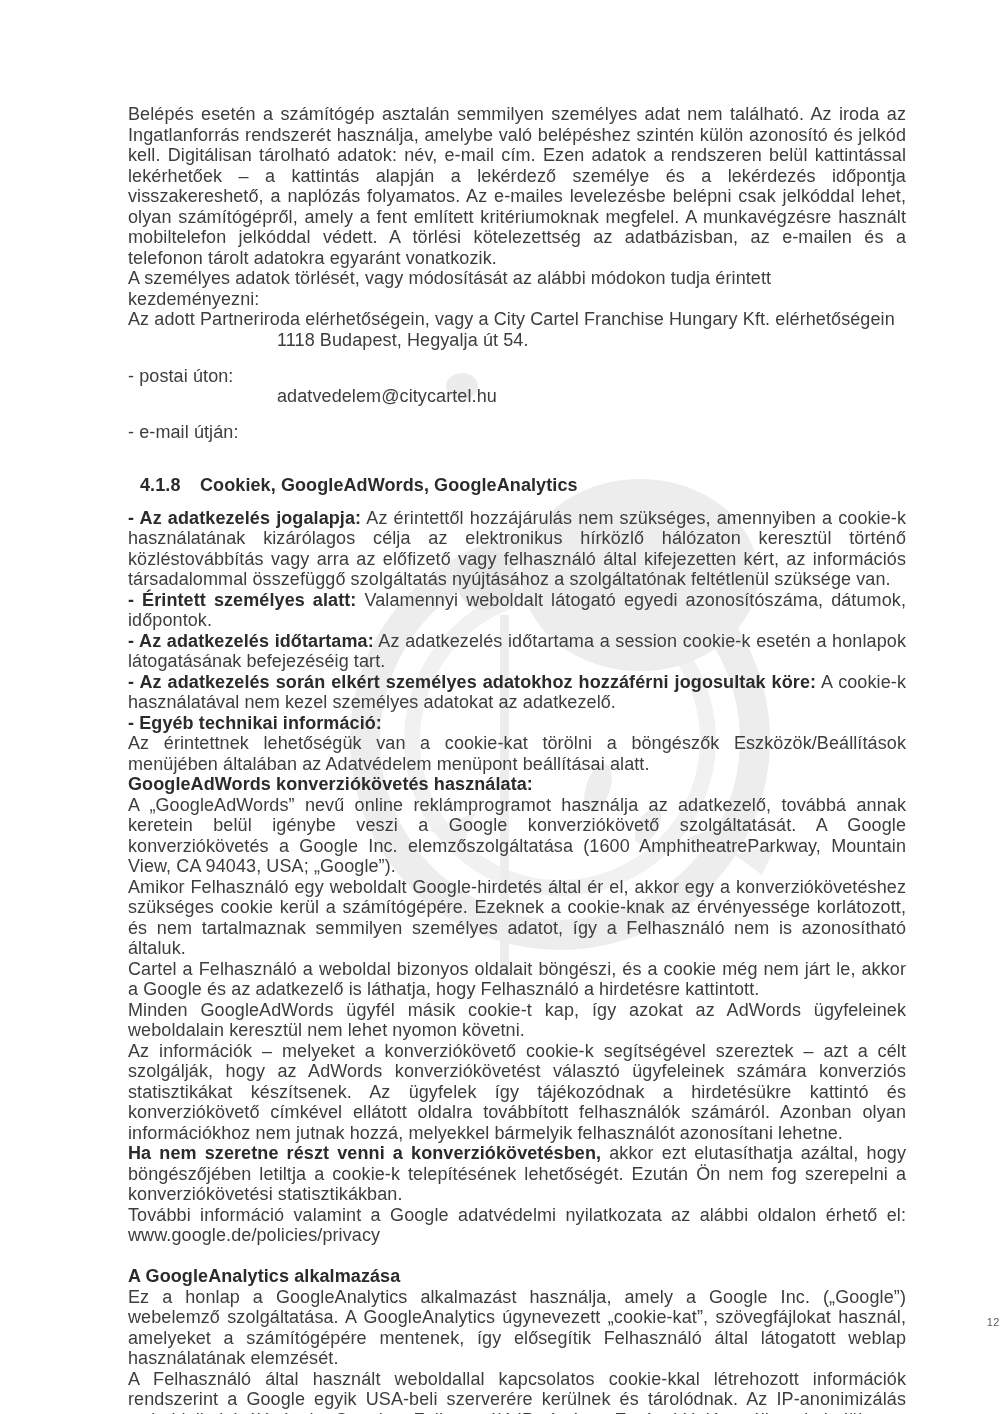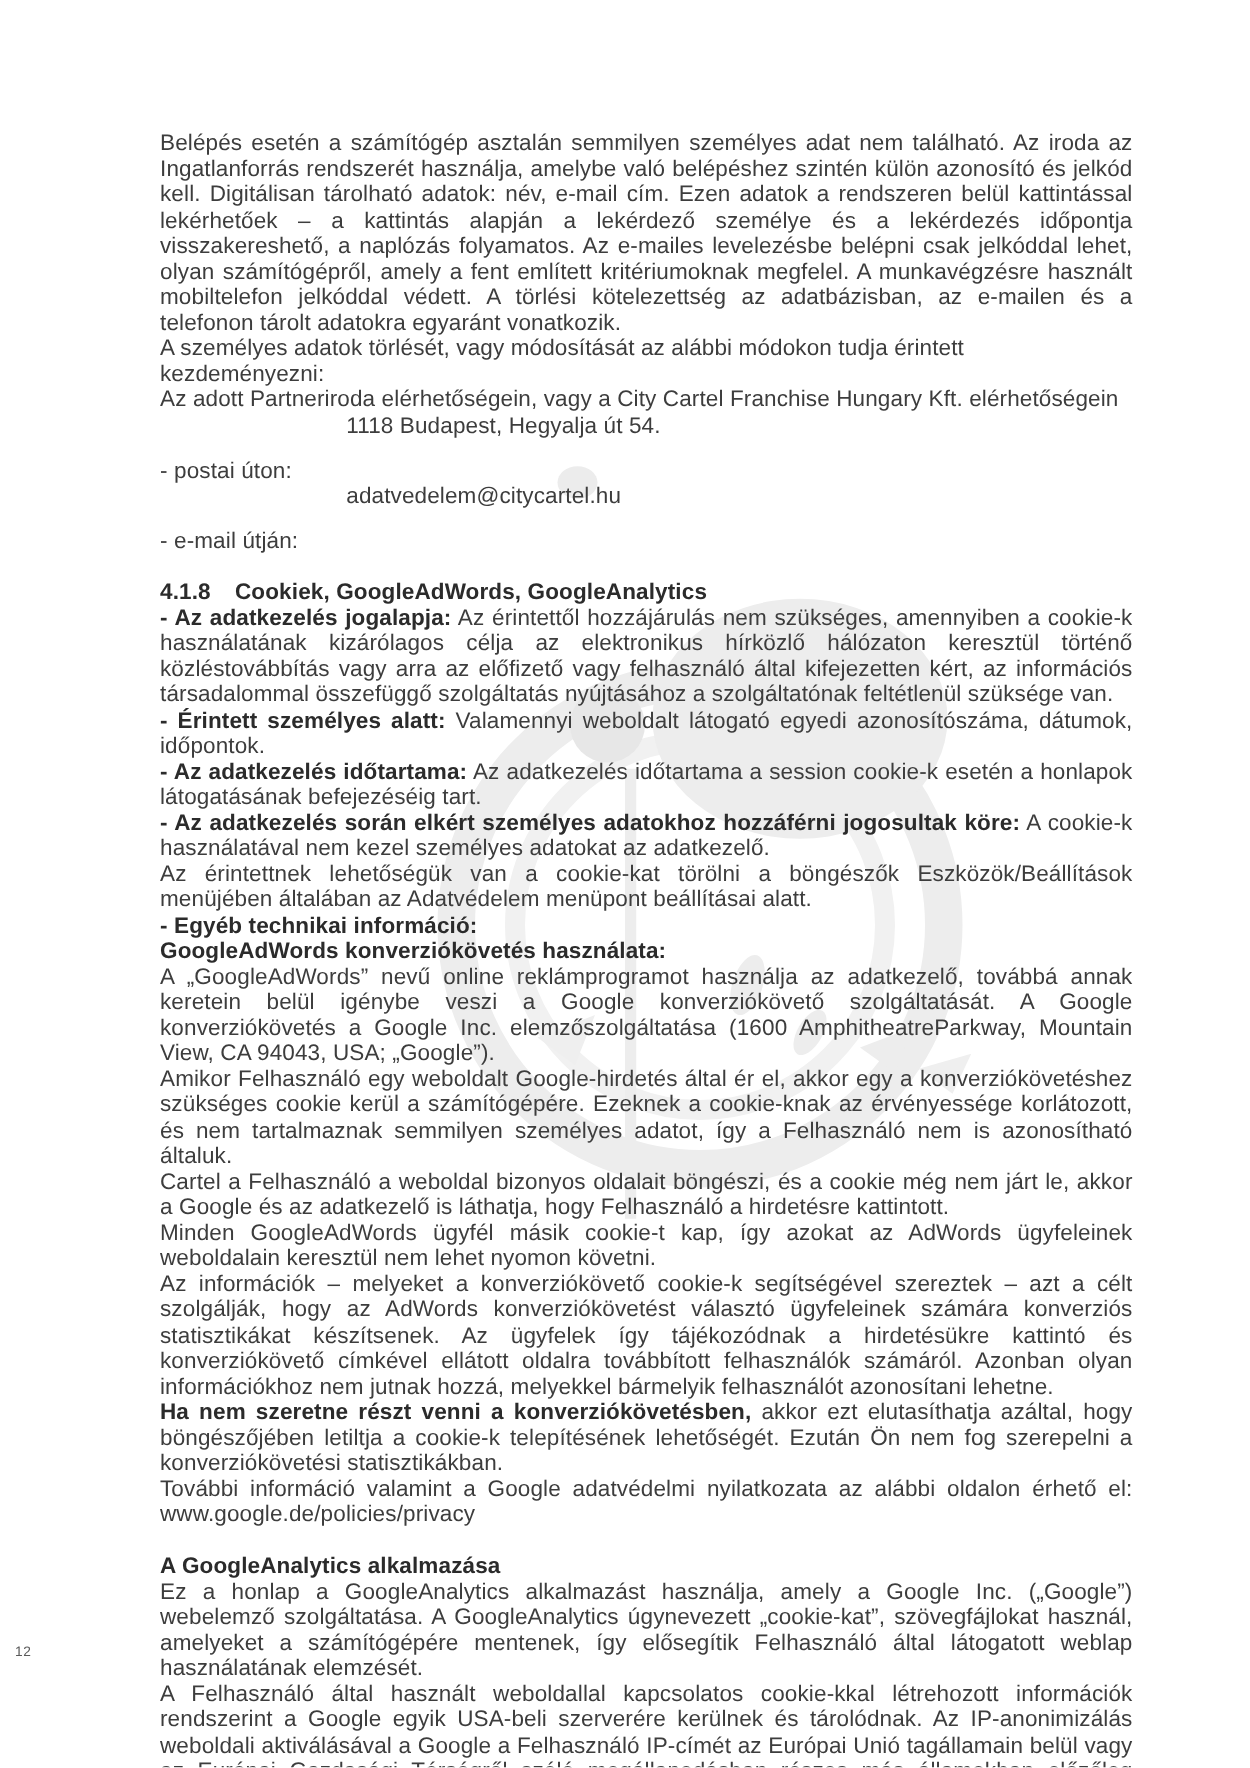--- a/index.html
+++ b/index.html
@@ -28,29 +28,29 @@
     font-size: 18px;
     line-height: 20.5px;
     letter-spacing: 0.1px;
     color: #3d3d3d;
   }
   .para { margin: 0; }
   .j { text-align: justify; }
   .para b { font-weight: 700; color: #2b2b2b; }
   .kv { display: flex; margin: 0; }
   .kv-label { flex: 0 0 149px; margin-top: 36px; }
-  .heading { display: flex; margin: 0; font-weight: 700; color: #2b2b2b; }
+  .heading { display: flex; margin: 12px; font-weight: 700; color: #2b2b2b; }
   .h-num { flex: 0 0 60px; }
   .gap { height: 20.5px; }
   .page-number {
     position: absolute;
     left: 12px; right: 0;
     top: 1316px;
     z-index: 1;
-    text-align: left;
+    text-align: right;
     font-size: 11px;
     letter-spacing: 0.5px;
     color: #5a5a5a;
   }
 </style>
 </head>
 <body>
 
 <div class="page">
 
@@ -84,22 +84,22 @@
       </p>
       <div class="gap"></div>
       <p class="heading">
         <span class="h-num">4.1.8</span>
         <span class="h-title">Cookiek, GoogleAdWords, GoogleAnalytics</span>
       </p>
       <p class="para j"><b>- Az adatkezelés jogalapja:</b><span> Az érintettől hozzájárulás nem szükséges, amennyiben a cookie-k használatának kizárólagos célja az elektronikus hírközlő hálózaton keresztül történő közléstovábbítás vagy arra az előfizető vagy felhasználó által kifejezetten kért, az információs társadalommal összefüggő szolgáltatás nyújtásához a szolgáltatónak feltétlenül szüksége van.</span></p>
       <p class="para j"><b>- Érintett személyes alatt:</b><span> Valamennyi weboldalt látogató egyedi azonosítószáma, dátumok, időpontok.</span></p>
       <p class="para j"><b>- Az adatkezelés időtartama:</b><span> Az adatkezelés időtartama a session cookie-k esetén a honlapok látogatásának befejezéséig tart.</span></p>
       <p class="para j"><b>- Az adatkezelés során elkért személyes adatokhoz hozzáférni jogosultak köre:</b><span> A cookie-k használatával nem kezel személyes adatokat az adatkezelő.</span></p>
+      <p class="para"><b>- Egyéb technikai információ:</b></p>
       <p class="para j"><span>Az érintettnek lehetőségük van a cookie-kat törölni a böngészők Eszközök/Beállítások menüjében általában az Adatvédelem menüpont beállításai alatt.</span></p>
-      <p class="para"><b>- Egyéb technikai információ:</b></p>
       <p class="para"><b>GoogleAdWords konverziókövetés használata:</b></p>
       <p class="para j"><span>A „GoogleAdWords” nevű online reklámprogramot használja az adatkezelő, továbbá annak keretein belül igénybe veszi a Google konverziókövető szolgáltatását. A Google konverziókövetés a Google Inc. elemzőszolgáltatása (1600 AmphitheatreParkway, Mountain View, CA 94043, USA; „Google”).</span></p>
       <p class="para j"><span>Amikor Felhasználó egy weboldalt Google-hirdetés által ér el, akkor egy a konverziókövetéshez szükséges cookie kerül a számítógépére. Ezeknek a cookie-knak az érvényessége korlátozott, és nem tartalmaznak semmilyen személyes adatot, így a Felhasználó nem is azonosítható általuk.</span></p>
       <p class="para j"><span>Cartel a Felhasználó a weboldal bizonyos oldalait böngészi, és a cookie még nem járt le, akkor a Google és az adatkezelő is láthatja, hogy Felhasználó a hirdetésre kattintott.</span></p>
       <p class="para j"><span>Minden GoogleAdWords ügyfél másik cookie-t kap, így azokat az AdWords ügyfeleinek weboldalain keresztül nem lehet nyomon követni.</span></p>
       <p class="para j"><span>Az információk – melyeket a konverziókövető cookie-k segítségével szereztek – azt a célt szolgálják, hogy az AdWords konverziókövetést választó ügyfeleinek számára konverziós statisztikákat készítsenek. Az ügyfelek így tájékozódnak a hirdetésükre kattintó és konverziókövető címkével ellátott oldalra továbbított felhasználók számáról. Azonban olyan információkhoz nem jutnak hozzá, melyekkel bármelyik felhasználót azonosítani lehetne.</span></p>
       <p class="para j"><b>Ha nem szeretne részt venni a konverziókövetésben,</b><span> akkor ezt elutasíthatja azáltal, hogy böngészőjében letiltja a cookie-k telepítésének lehetőségét. Ezután Ön nem fog szerepelni a konverziókövetési statisztikákban.</span></p>
       <p class="para j"><span>További információ valamint a Google adatvédelmi nyilatkozata az alábbi oldalon érhető el: www.google.de/policies/privacy</span></p>
       <div class="gap"></div>
       <p class="para"><b>A GoogleAnalytics alkalmazása</b></p>

